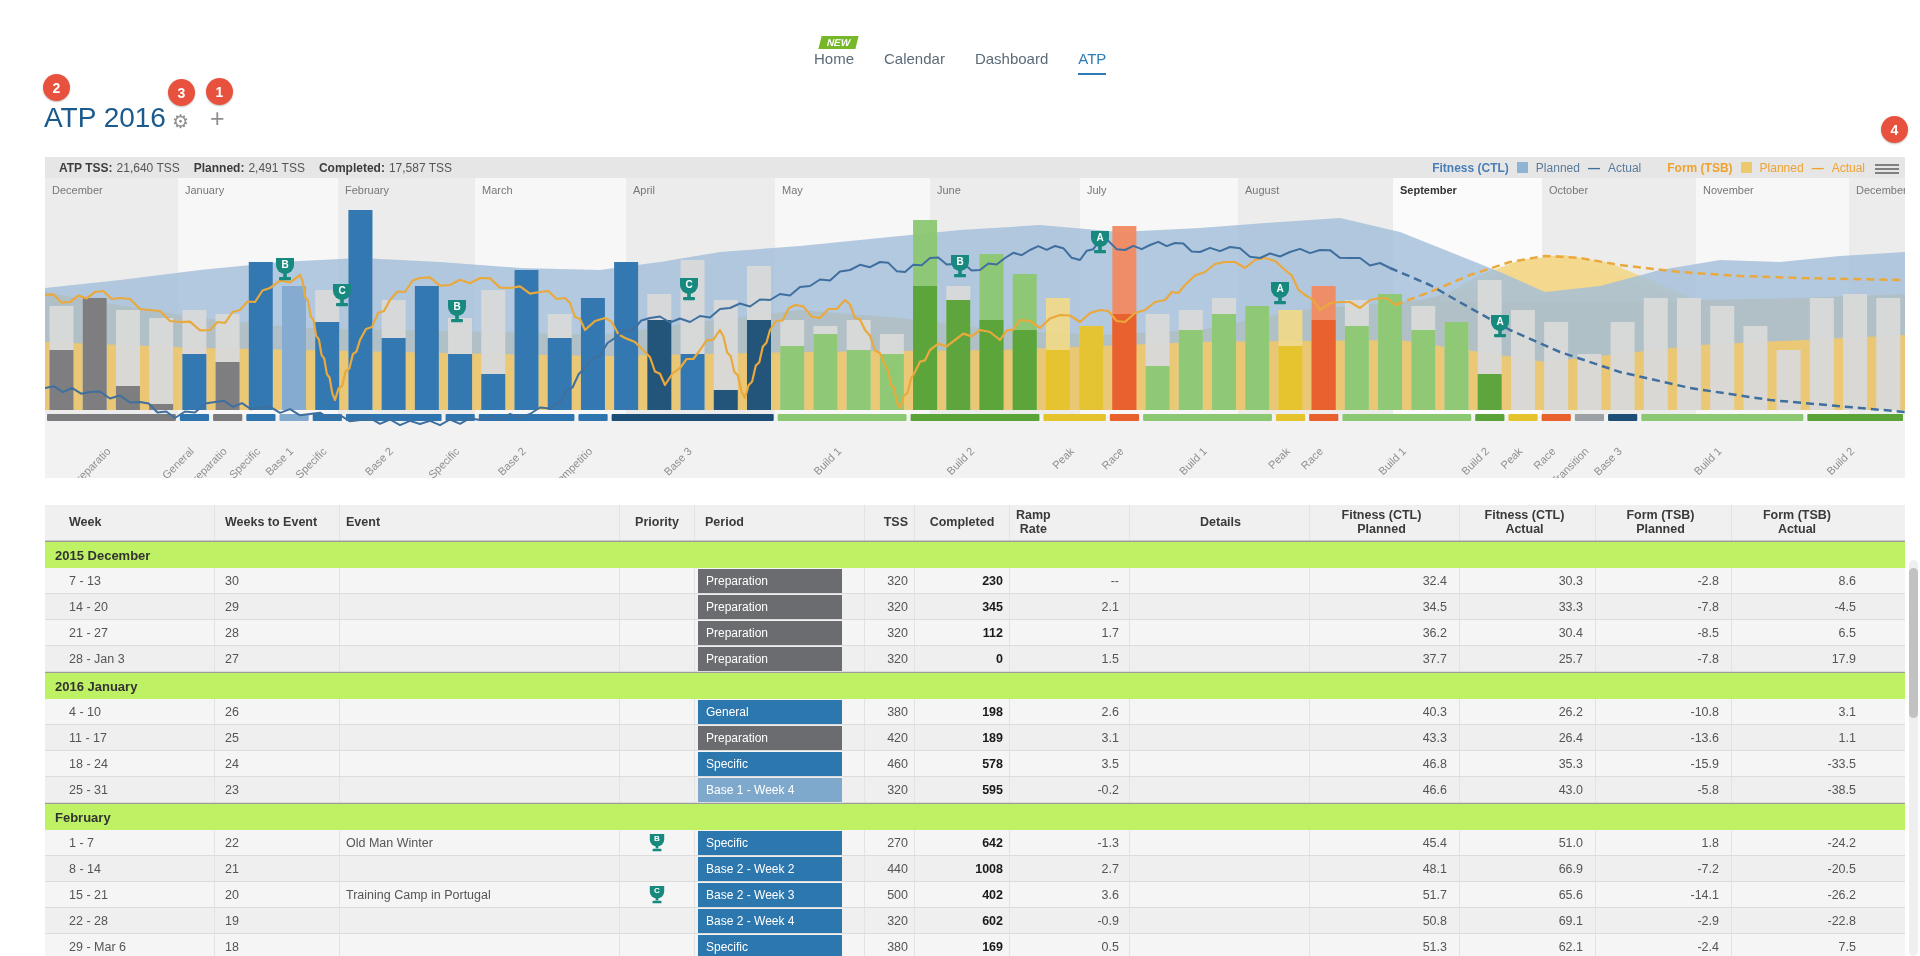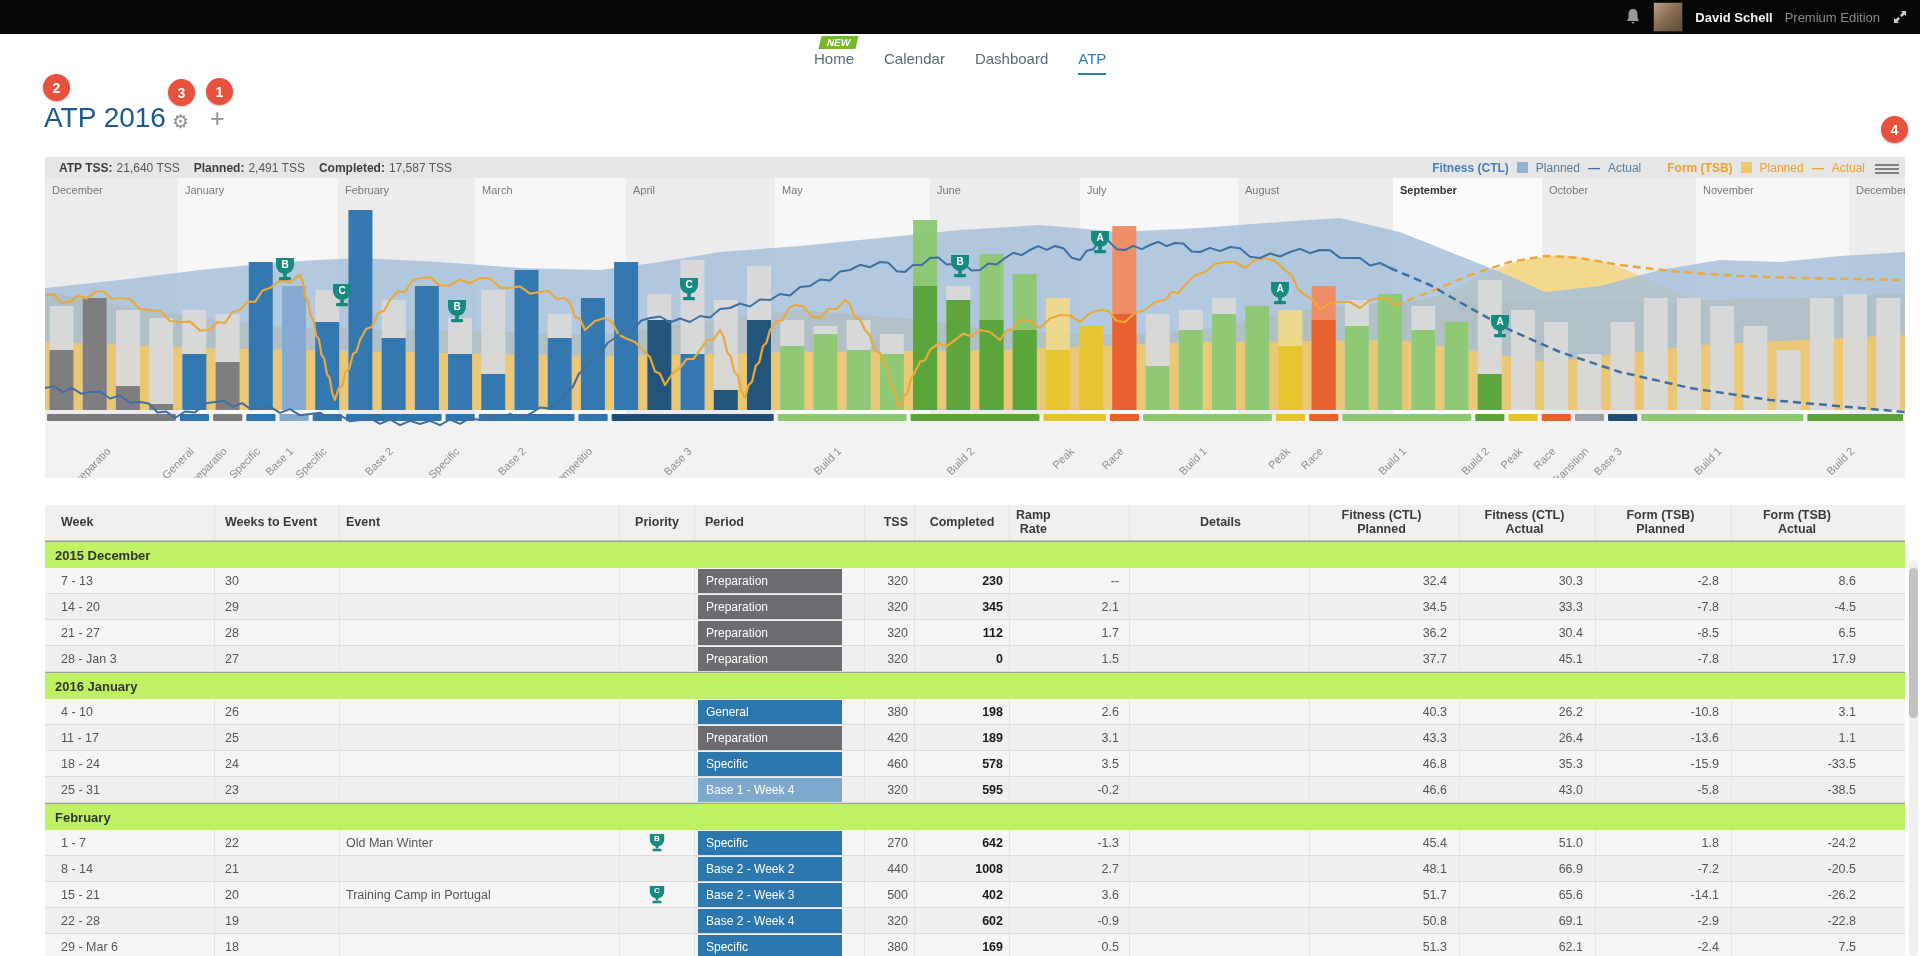--- a/index.html
+++ b/index.html
@@ -50,21 +50,21 @@
   .table { position:absolute; left:45px; top:505px; width:1860px; font-size:12.5px; color:#555; }
   .thead { display:flex; background:#f0f0f0; height:36px; align-items:center;
            font-weight:bold; color:#3a3a3a; border-bottom:1px solid #c9c9c9; }
   .thead .cell { line-height:1.1; }
   .group { height:27px; background:#bef264; color:#333; font-weight:bold; font-size:13px;
            display:flex; align-items:center; padding-left:10px; border-top:1px solid #9c9c9c; }
   .trow { display:flex; height:26px; align-items:center; border-bottom:1px solid #dcdcdc; cursor:pointer; }
   .trow:nth-child(odd){ background:#f5f5f5; }
   .trow:nth-child(even){ background:#efefef; }
   .cell { height:100%; display:flex; align-items:center; border-right:1px solid #e3e3e3; padding:0 6px; }
-  .c-week{width:170px; padding-left:16px;} .c-wte{width:125px; padding-left:10px;}
+  .c-week{width:170px; padding-left:24px;} .c-wte{width:125px; padding-left:10px;}
   .c-event{width:280px;} .c-prio{width:75px; justify-content:center;}
   .c-period{width:170px; padding:0 0 0 3px;} .c-tss{width:50px; justify-content:flex-end;}
   .c-comp{width:95px; justify-content:flex-end; font-weight:bold; color:#1a1a1a;}
   .c-ramp{width:120px; justify-content:flex-end; padding-right:10px;}
   .c-det{width:180px; padding-left:70px;}
   .c-ctlp{width:150px; justify-content:flex-end; padding-right:12px;}
   .c-ctla{width:136px; justify-content:flex-end; padding-right:12px;}
   .c-tsbp{width:136px; justify-content:flex-end; padding-right:12px;}
   .c-tsba{width:136px; justify-content:flex-end; padding-right:12px; border-right:none;}
   .thead .c-comp{justify-content:center; font-weight:bold; color:#3a3a3a;}
@@ -75,34 +75,20 @@
 
   
   .scroll-track { position:absolute; right:2px; top:560px; width:9px; height:396px; background:#efefef; border-radius:5px; }
   .scroll-thumb { position:absolute; right:2px; top:568px; width:9px; height:150px; background:#c2c2c2; border-radius:5px; cursor:pointer; }
 </style>
 </head>
 <body>
 
 <div id="app">
 
-  <div class="topbar">
-    <div class="topbar-right">
-      <svg class="bell" viewBox="0 0 16 18">
-        <path d="M8 1 C5 1 3.5 3 3.5 6 L3.5 10 L2 13 L14 13 L12.5 10 L12.5 6 C12.5 3 11 1 8 1 Z M6.5 14 a1.5 1.5 0 0 0 3 0 Z" fill="#9a9a9a"></path>
-      </svg>
-      <div class="avatar"></div>
-      <span class="user-name">David Schell</span>
-      <span class="edition">Premium Edition</span>
-      <svg class="expand-ic" viewBox="0 0 16 16">
-        <path d="M9 2 L14 2 L14 7 L12.4 5.4 L9.8 8 L8 6.2 L10.6 3.6 Z" fill="#cfcfcf"></path>
-        <path d="M7 14 L2 14 L2 9 L3.6 10.6 L6.2 8 L8 9.8 L5.4 12.4 Z" fill="#cfcfcf"></path>
-      </svg>
-    </div>
-  </div>
 
   <div class="new-badge">NEW</div>
   <div class="nav">
     <span class="nav-item">Home</span>
     <span class="nav-item">Calendar</span>
     <span class="nav-item">Dashboard</span>
     <span class="nav-item active">ATP</span>
   </div>
 
   <div class="page-title">ATP 2016</div>
@@ -467,21 +453,21 @@
             <div class="cell c-event"></div>
             <div class="cell c-prio"></div>
             <div class="cell c-period">
               <div class="pbadge" style="background: rgb(106, 108, 111);">Preparation</div>
             </div>
             <div class="cell c-tss">320</div>
             <div class="cell c-comp">0</div>
             <div class="cell c-ramp">1.5</div>
             <div class="cell c-det"></div>
             <div class="cell c-ctlp">37.7</div>
-            <div class="cell c-ctla">45.1</div>
+            <div class="cell c-ctla">25.7</div>
             <div class="cell c-tsbp">-7.8</div>
             <div class="cell c-tsba">17.9</div>
           </div>
         </div>
         <div class="group">2016 January</div>
         <div>
           <div class="trow">
             <div class="cell c-week">4 - 10</div>
             <div class="cell c-wte">26</div>
             <div class="cell c-event"></div>

